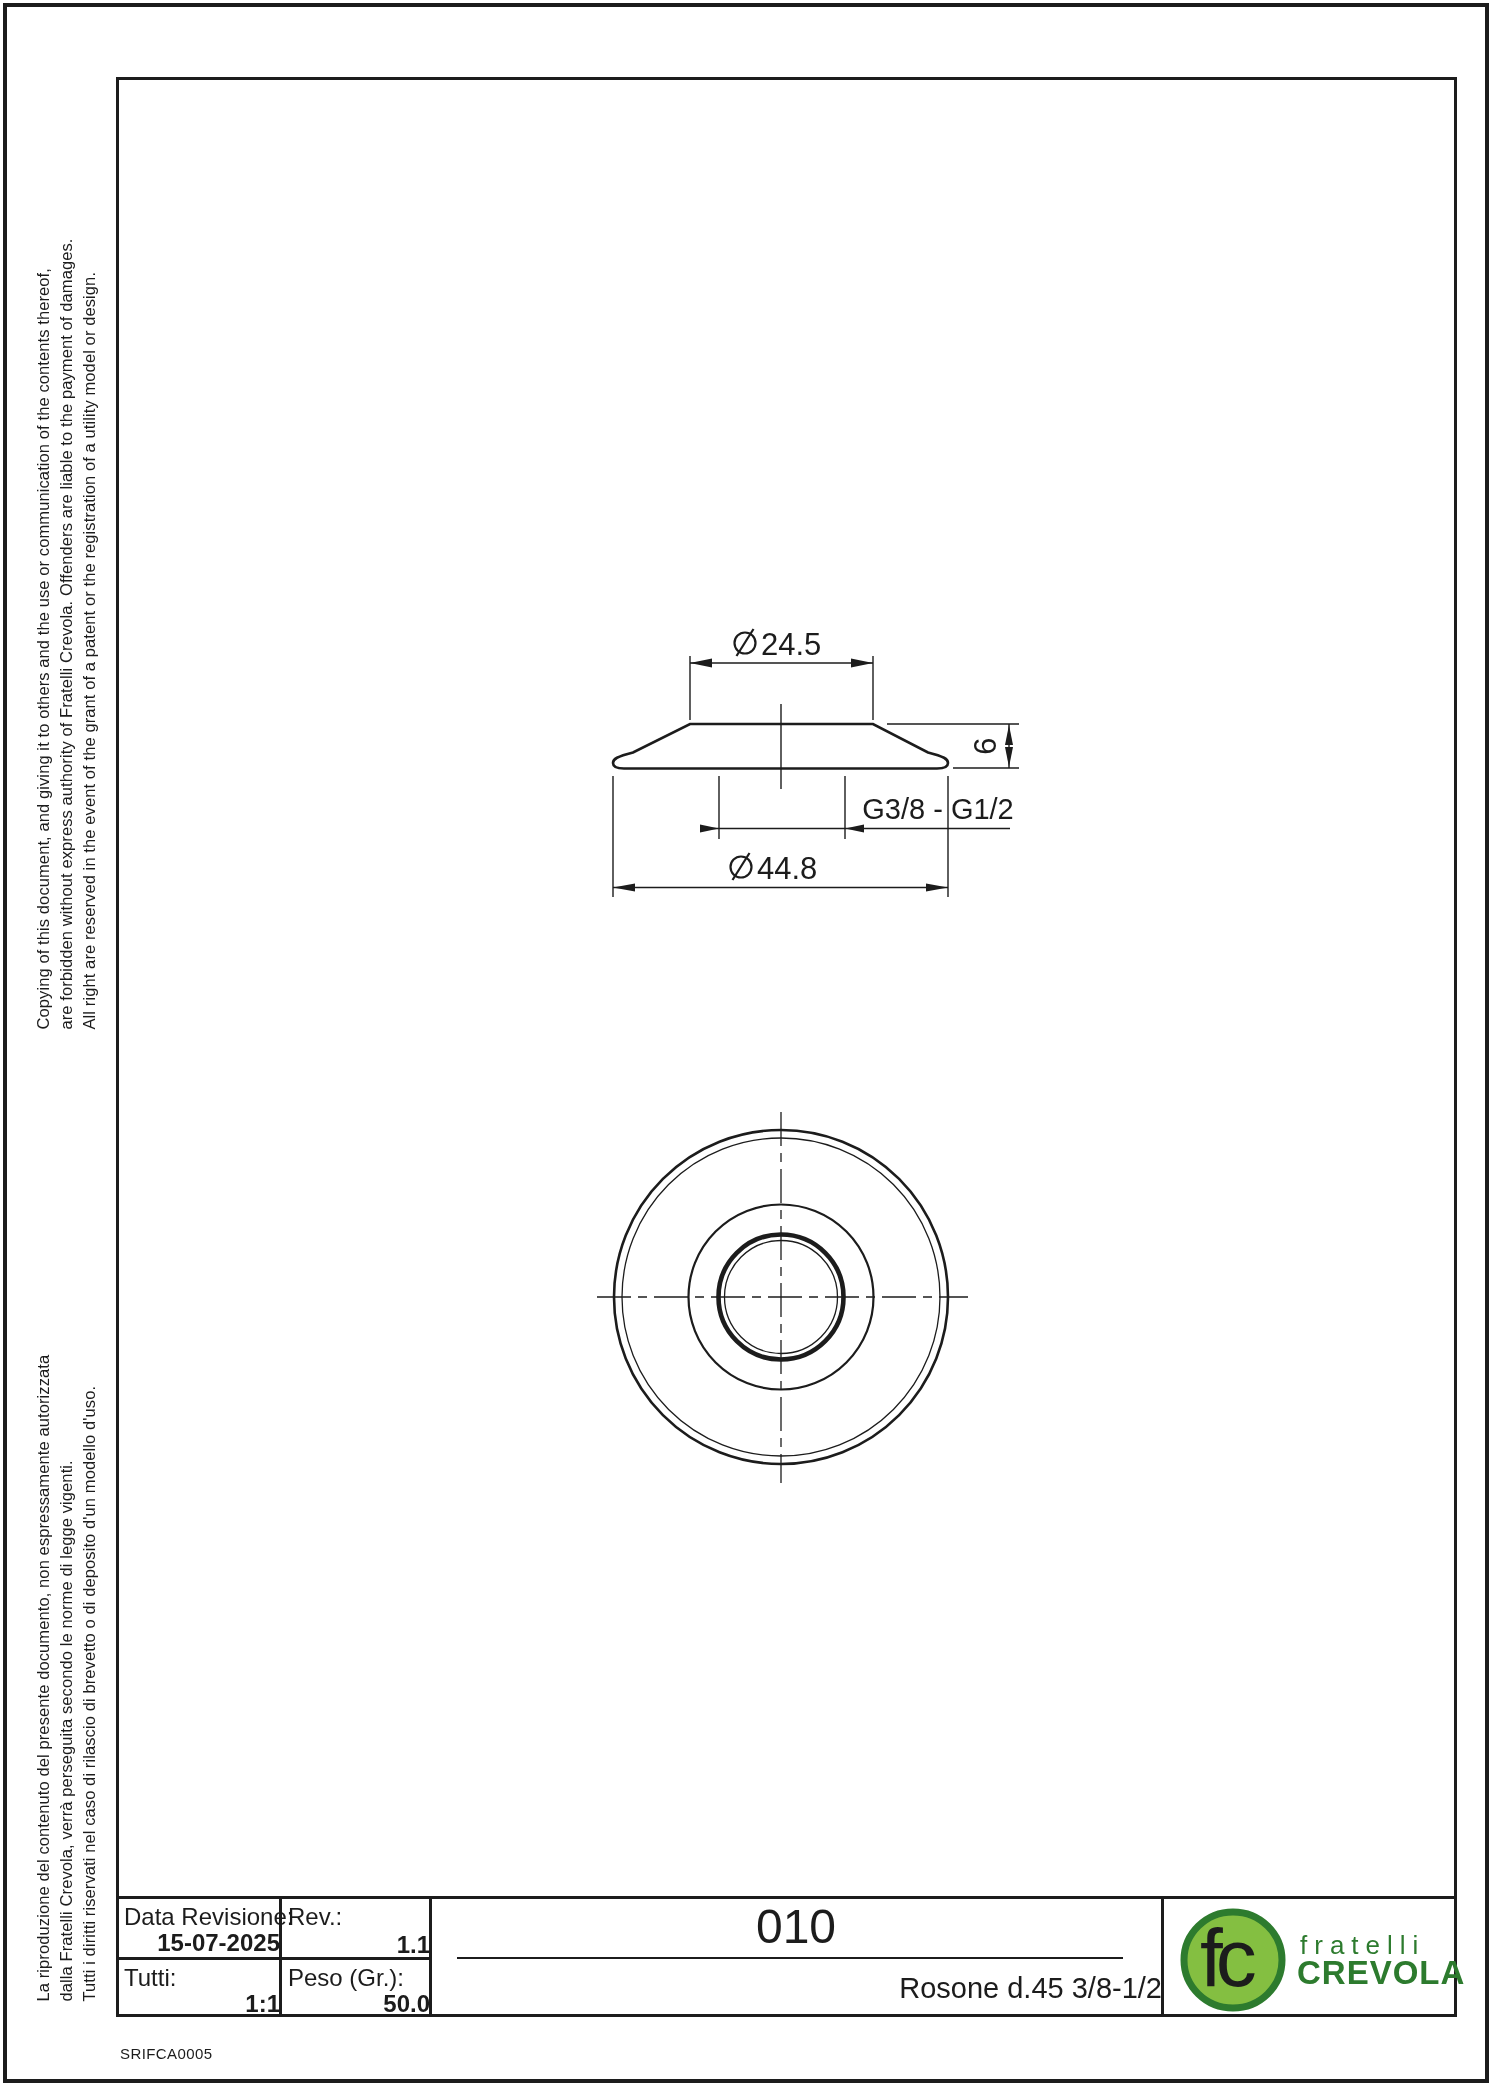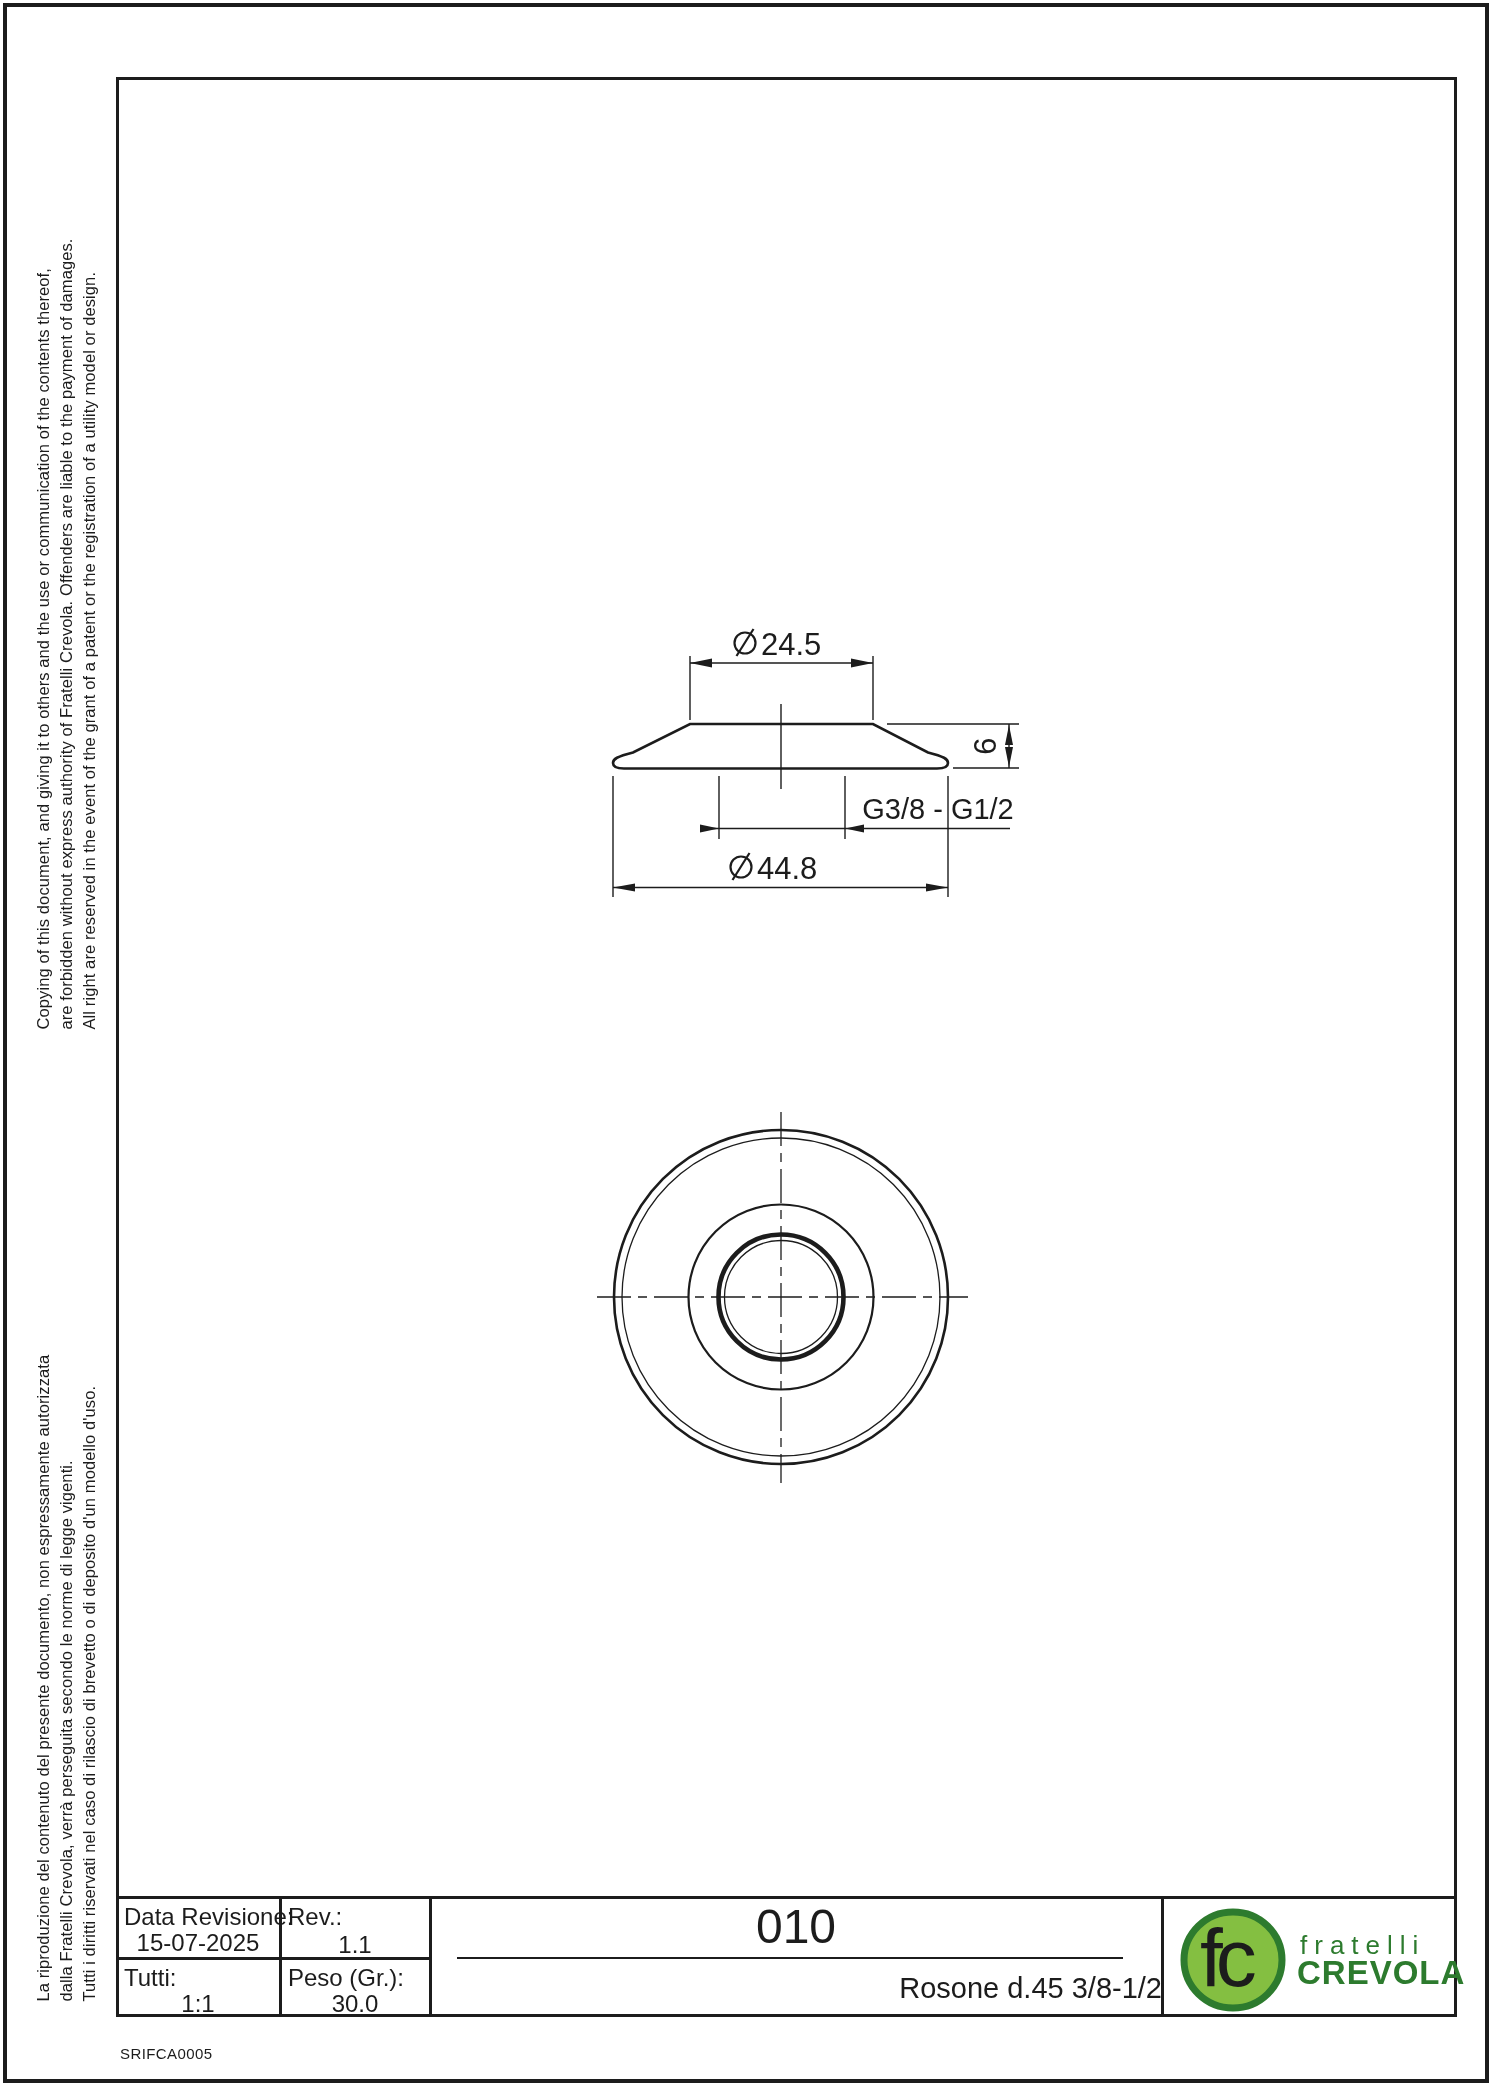--- a/index.html
+++ b/index.html
@@ -21,21 +21,21 @@
 
   .margin-note {
     position:absolute; transform:rotate(-90deg); transform-origin:center;
     font-size:16.5px; line-height:23px; white-space:nowrap; text-align:left;
     color:#1c1c1c; letter-spacing:0.1px;
   }
   #margin-note-en { width:810px; height:69px; left:-339px; top:590px; }
   #margin-note-it { width:650px; height:69px; left:-259px; top:1642px; }
 
   .tb-label { position:absolute; font-size:24px; }
-  .tb-value { position:absolute; font-size:24px; text-align:center; }
+  .tb-value { position:absolute; font-size:24px; text-align:right;font-weight:bold; }
 
   #part-number {
     position:absolute; left:430px; top:1901px; width:732px;
     font-size:48px; line-height:52px; text-align:center;
   }
   #part-description {
     position:absolute; left:430px; top:1972px; width:732px;
     font-size:29px; text-align:right;
   }
 
@@ -144,21 +144,21 @@
   <div class="tb-label" style="left:124px; top:1903px;">Data Revisione:</div>
   <div class="tb-value" style="left:116px; top:1929px; width:164px;">15-07-2025</div>
 
   <div class="tb-label" style="left:288px; top:1903px;">Rev.:</div>
   <div class="tb-value" style="left:280px; top:1931px; width:150px;">1.1</div>
 
   <div class="tb-label" style="left:124px; top:1964px;">Tutti:</div>
   <div class="tb-value" style="left:116px; top:1990px; width:164px;">1:1</div>
 
   <div class="tb-label" style="left:288px; top:1964px;">Peso (Gr.):</div>
-  <div class="tb-value" style="left:280px; top:1990px; width:150px;">30.0</div>
+  <div class="tb-value" style="left:280px; top:1990px; width:150px;">50.0</div>
 
   <div id="part-number">010</div>
   <div id="part-description">Rosone d.45 3/8-1/2</div>
 
   <div>
     <svg style="position:absolute; left:1180px; top:1908px;" width="108" height="106" viewBox="0 0 108 106">
       <ellipse cx="53" cy="52" rx="49" ry="48" fill="#84bf41" stroke="#2d7b2e" stroke-width="7"></ellipse>
       <text x="20" y="78" font-family="Liberation Serif, serif" font-size="82" fill="#ffffff" style="letter-spacing:-7px;">fc</text>
     </svg>
     <div id="logo-text1">fratelli</div>

